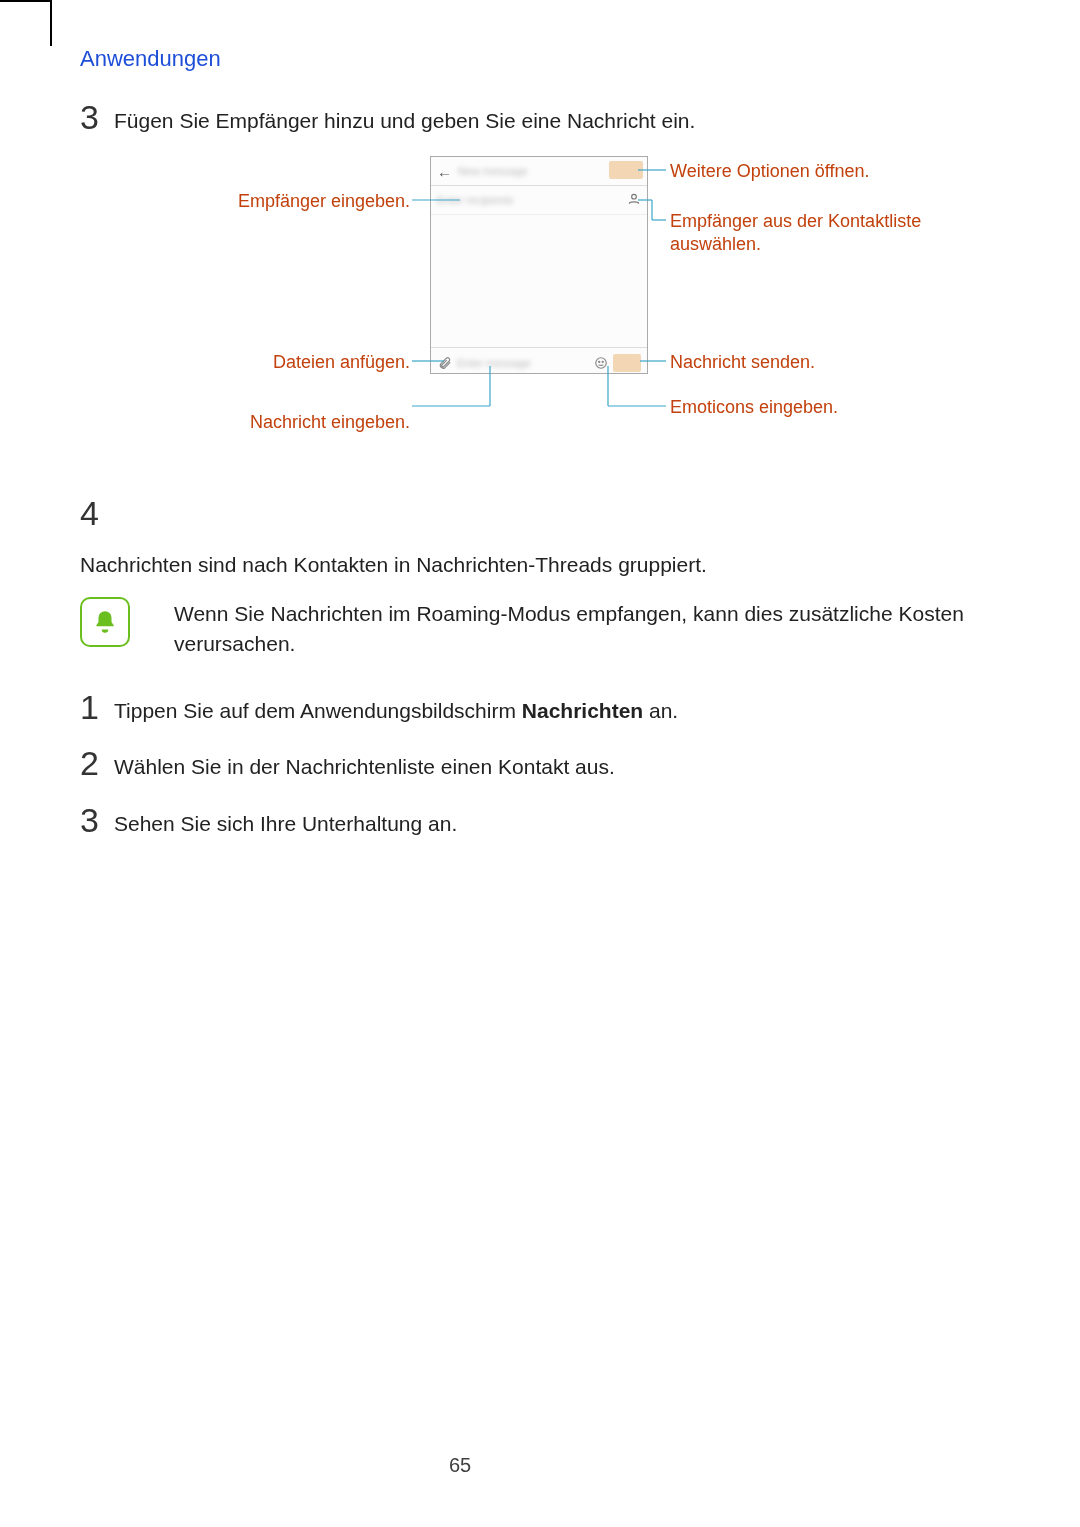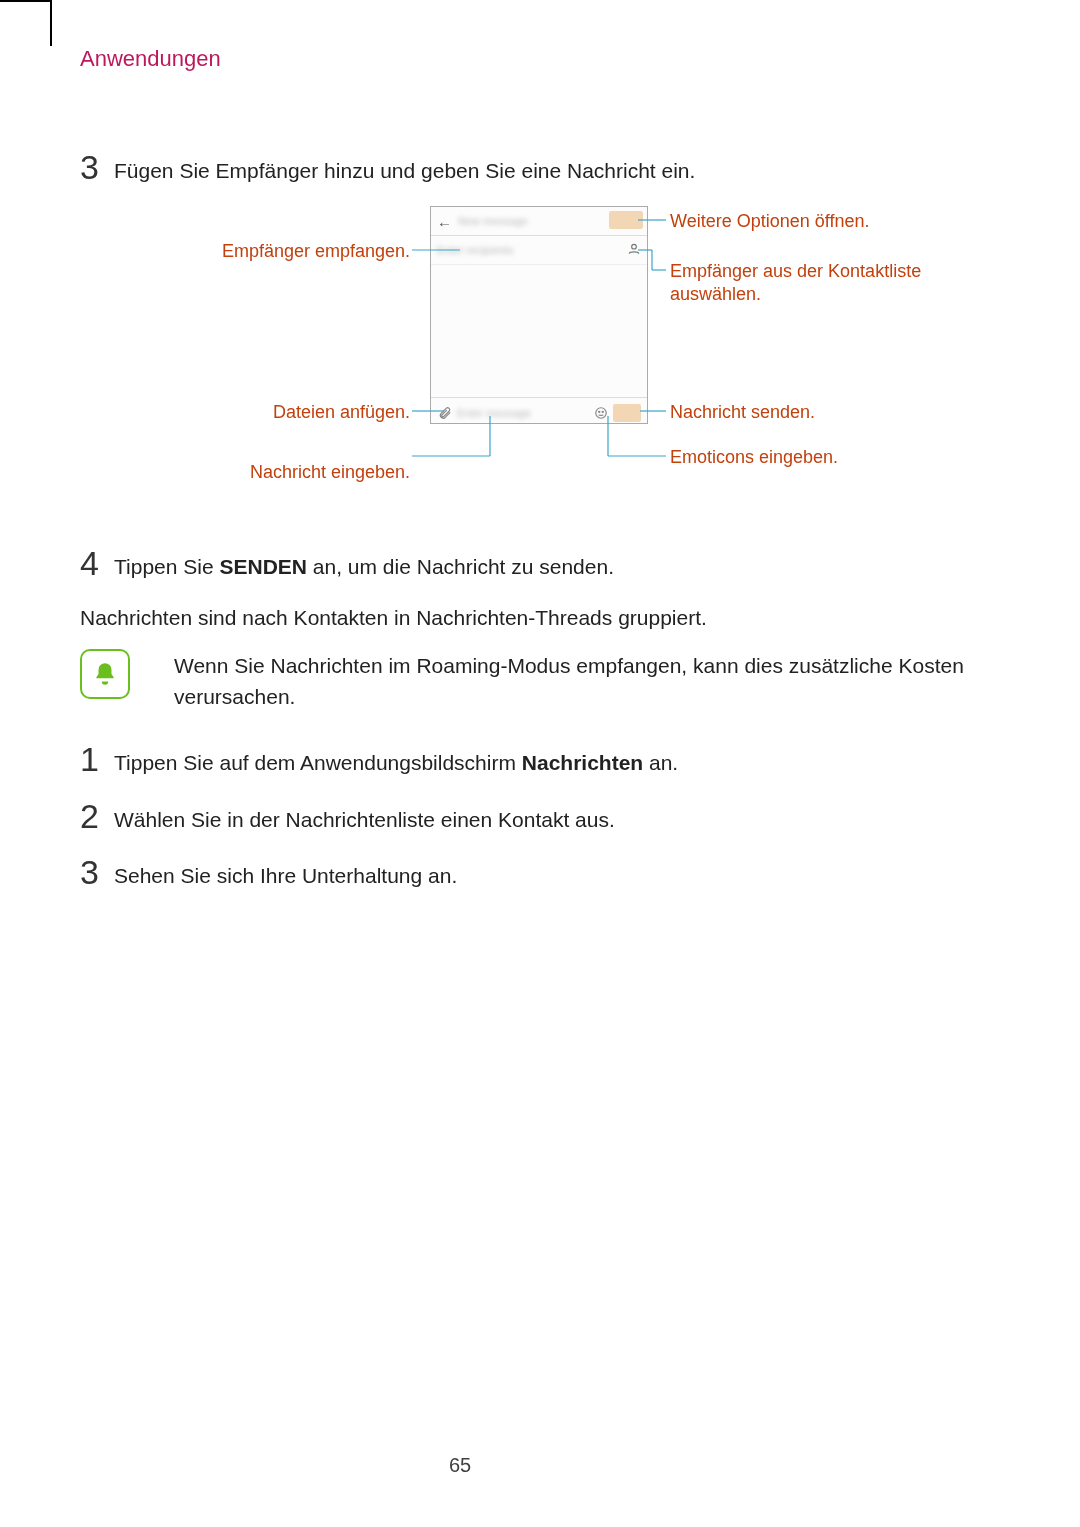--- a/index.html
+++ b/index.html
@@ -28,22 +28,22 @@
   .corner-line-h {
     position: absolute;
     left: 0;
     top: 0;
     height: 0;
     width: 50px;
     border-top: 2px solid #000;
   }
   .breadcrumb {
     font-size: 22px;
-    color: #be185d;
-    margin: 8px 0 78px 0;
+    color: #1d4ed8;
+    margin: 8px 0 28px 0;
   }
   .step-row {
     display: flex;
     align-items: flex-start;
     margin-bottom: 20px;
   }
   .step-num {
     font-size: 34px;
     font-weight: 400;
     width: 34px;
@@ -221,21 +221,21 @@
 
   <div class="breadcrumb">Anwendungen</div>
 
   <div class="step-row">
     <div class="step-num">3</div>
     <div class="step-text">Fügen Sie Empfänger hinzu und geben Sie eine Nachricht ein.</div>
   </div>
 
   <div class="diagram">
 
-    <div class="callout left" style="left:0; top:34px; width:250px;">Empfänger empfangen.</div>
+    <div class="callout left" style="left:0; top:34px; width:250px;">Empfänger eingeben.</div>
     <div class="callout left" style="left:0; top:195px; width:250px;">Dateien anfügen.</div>
     <div class="callout left" style="left:0; top:240px; width:250px;margin-top:15px;">Nachricht eingeben.</div>
 
     <div class="callout right" style="left:510px; top:4px; width:260px;">Weitere Optionen öffnen.</div>
     <div class="callout right" style="left:510px; top:54px; width:260px;">Empfänger aus der Kontaktliste auswählen.</div>
     <div class="callout right" style="left:510px; top:195px; width:260px;">Nachricht senden.</div>
     <div class="callout right" style="left:510px; top:240px; width:260px;">Emoticons eingeben.</div>
 
     <div class="phone">
       <div class="phone-header">
@@ -289,23 +289,20 @@
 
       <line x1="480" y1="205" x2="506" y2="205"></line>
 
       <line x1="448" y1="210" x2="448" y2="250"></line>
       <line x1="448" y1="250" x2="506" y2="250"></line>
     </svg>
   </div>
 
   <div class="step-row">
     <div class="step-num">4</div>
-    <div class="step-text">
-      <span>Tippen Sie </span><span class="bold">SENDEN</span><span> an, um die Nachricht zu senden.</span>
-    </div>
   </div>
 
   <div class="body-text">Nachrichten sind nach Kontakten in Nachrichten-Threads gruppiert.</div>
 
   <div class="note-row">
     <div class="note-icon">
       <svg viewBox="0 0 24 24" fill="#6abf1f">
         <path d="M12 2a6 6 0 00-6 6v4l-2 3v1h16v-1l-2-3V8a6 6 0 00-6-6zm0 20a3 3 0 003-3H9a3 3 0 003 3z"></path>
       </svg>
     </div>

